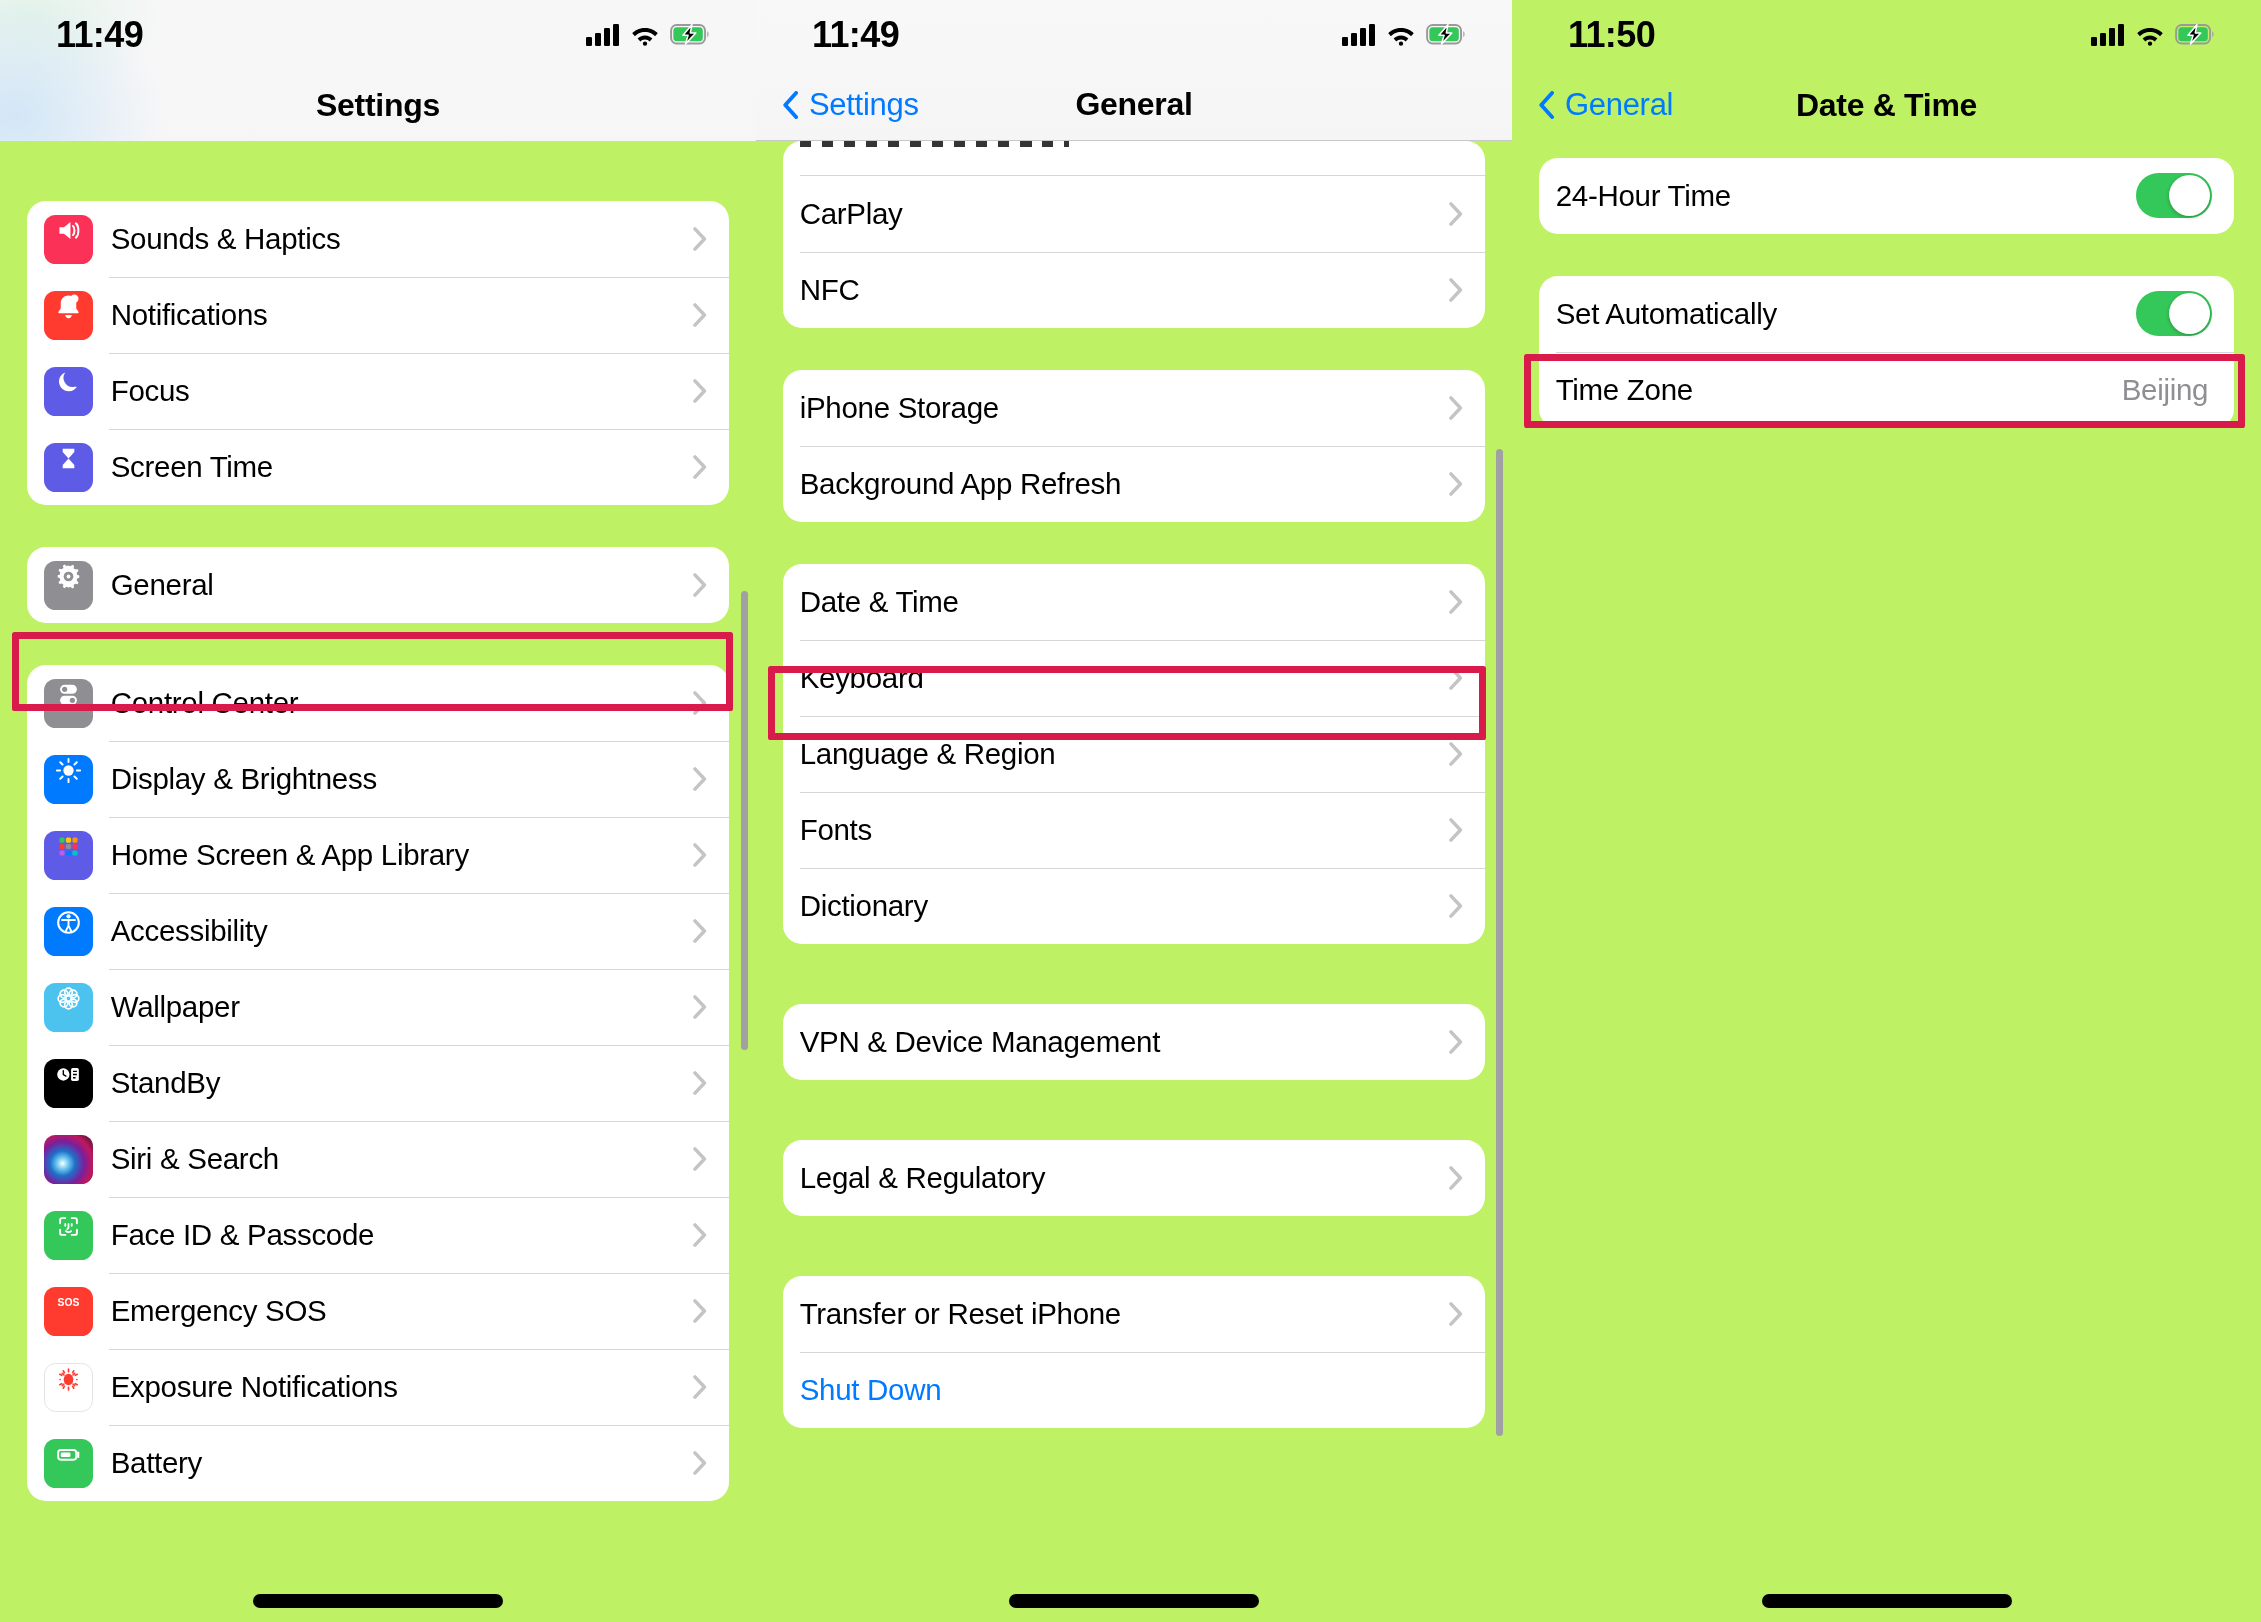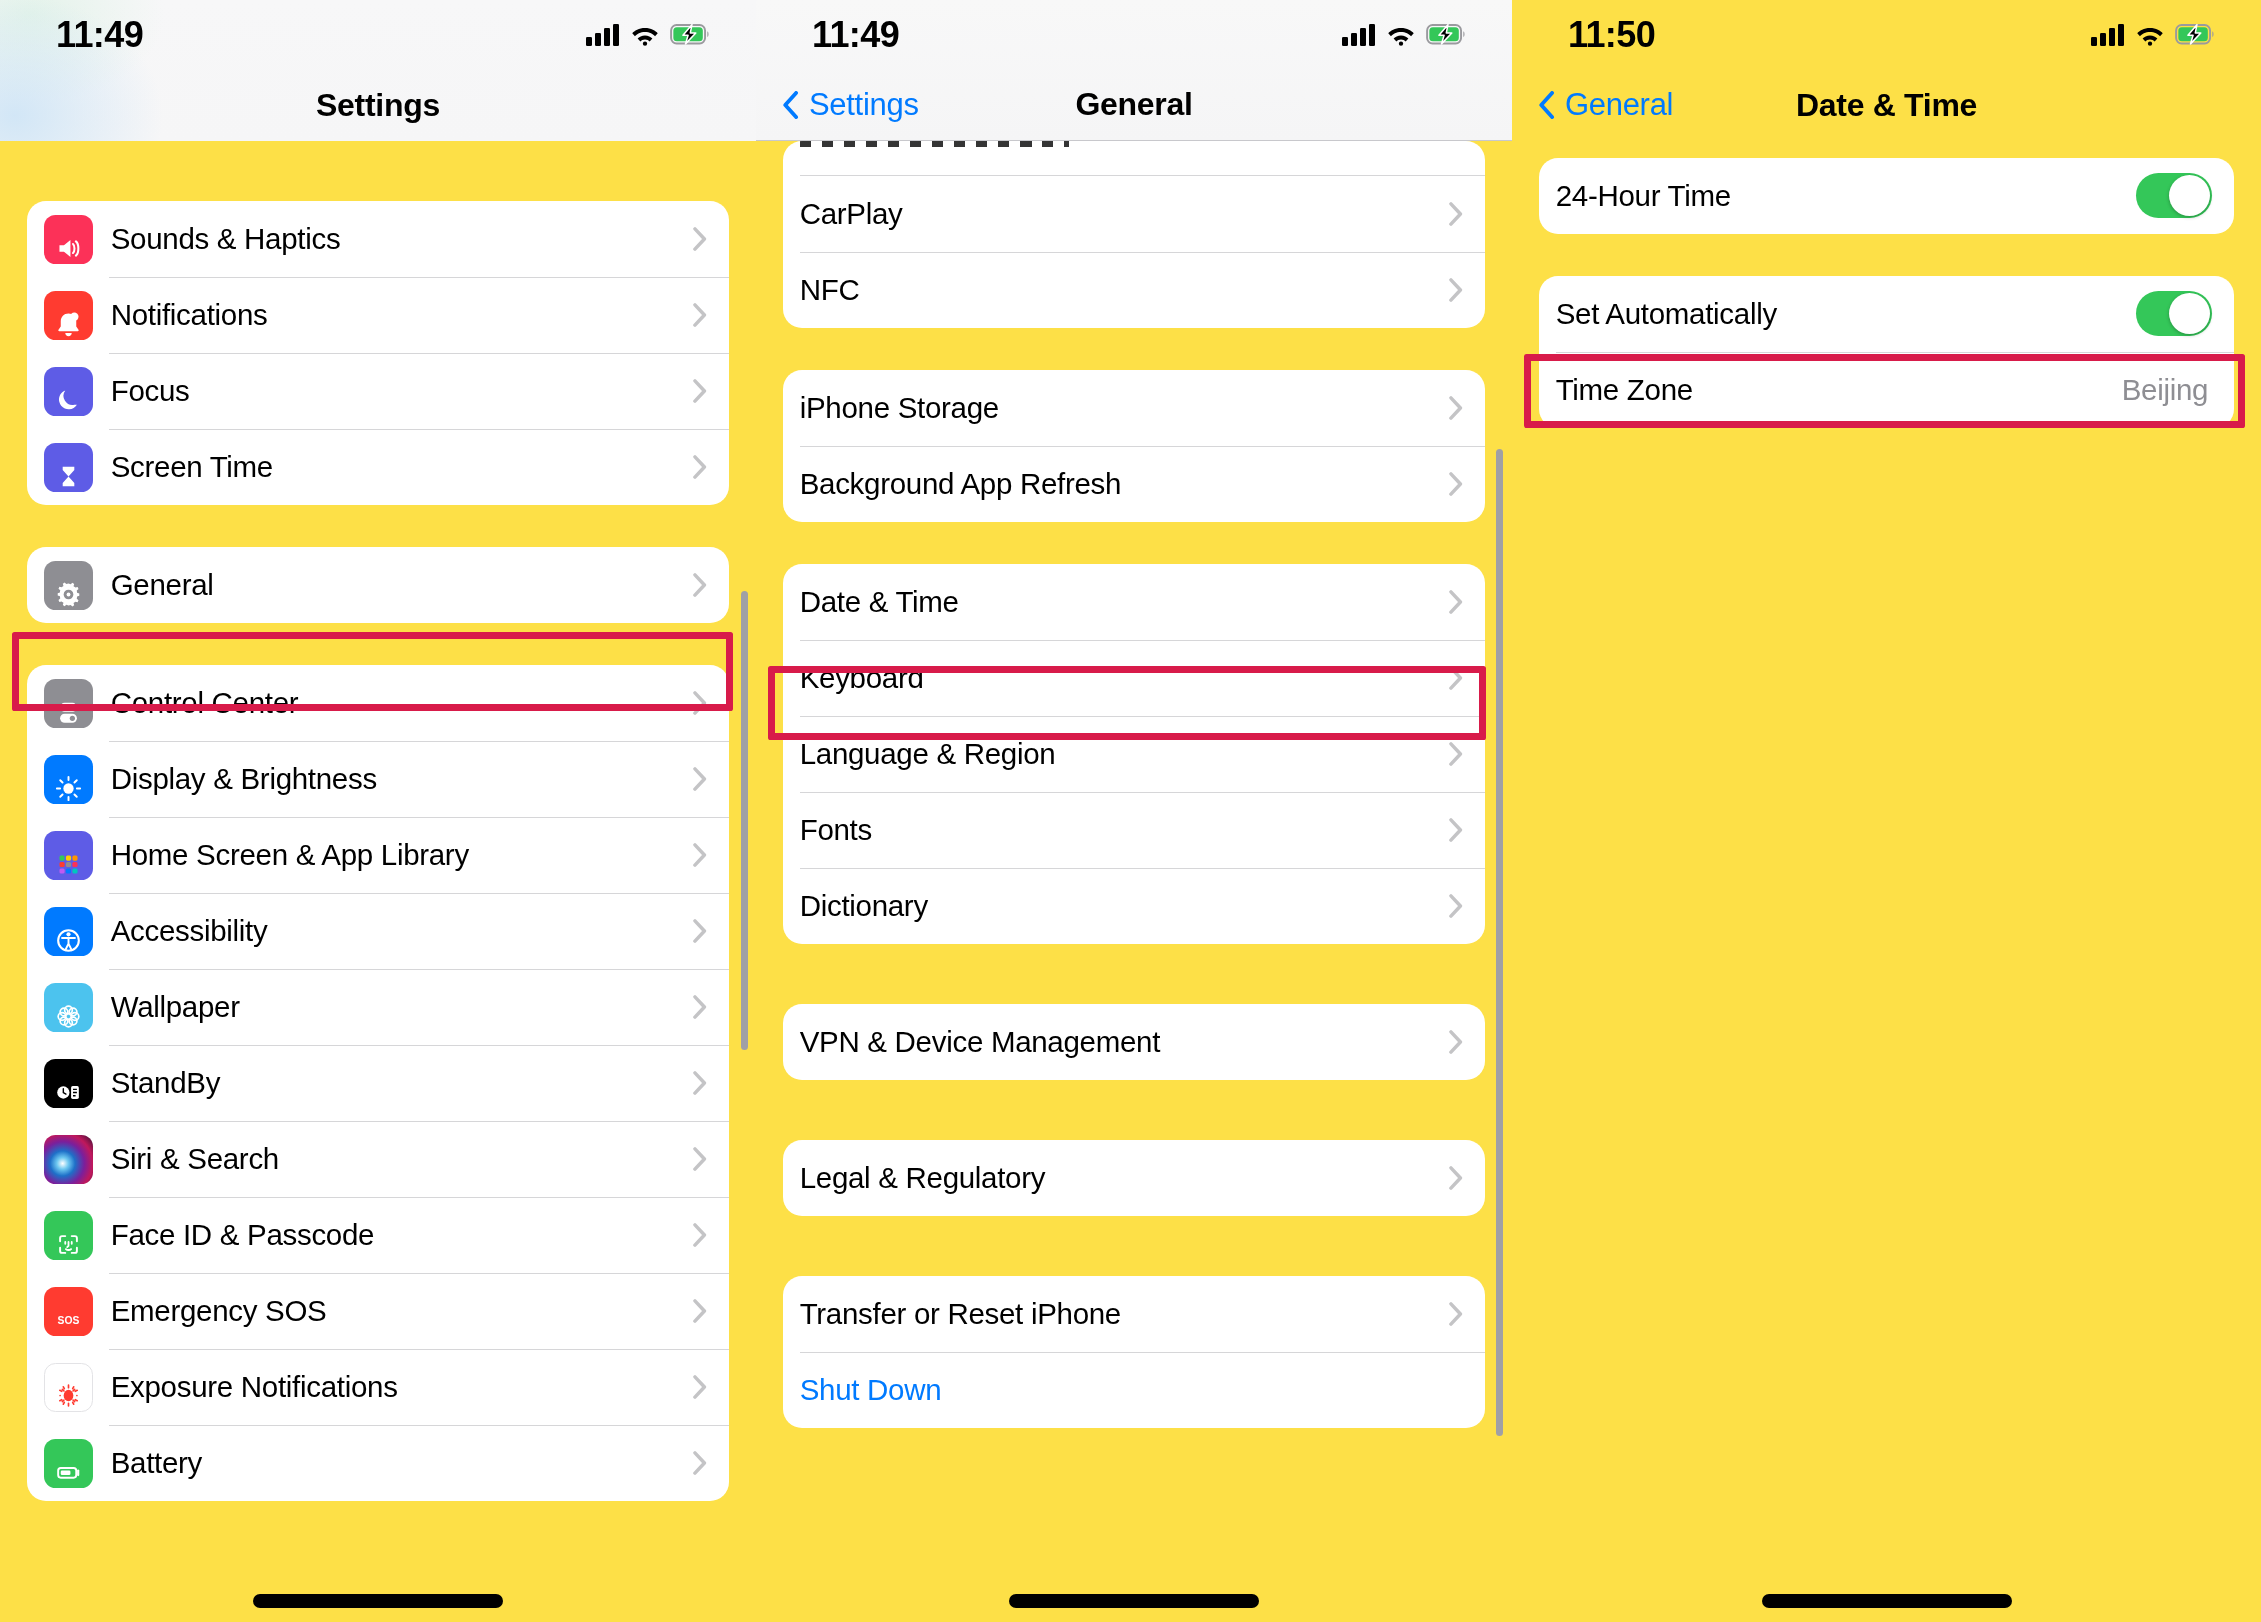--- a/index.html
+++ b/index.html
@@ -7,21 +7,21 @@
     width: 2261px; height: 1622px;
     background: #f2f2f7;
     font-family: "Liberation Sans", "DejaVu Sans", sans-serif;
     overflow: hidden;
   }
   .screens { display: flex; width: 2261px; height: 1622px; }
 
   .phone {
     position: relative;
     height: 1622px;
-    background: #fde047;
+    background: #bef264;
     overflow: hidden;
     flex: 0 0 auto;
   }
   .phone.p1 { width: 756px; }
   .phone.p2 { width: 756px; }
   .phone.p3 { width: 749px; }
 
   
   .statusbar {
     height: 69px;
@@ -105,21 +105,21 @@
   .row + .row::before {
     content: "";
     position: absolute; left: 82px; right: 0; top: 0;
     height: 1.3px; background: #d6d6d8;
   }
   .p2 .row + .row::before, .p3 .row + .row::before { left: 16.7px; }
 
   .app-icon {
     width: 49px; height: 49px; border-radius: 11.5px;
     flex: 0 0 auto; margin-right: 18px;
-    display:flex; align-items:flex-end; justify-content:center;
+    display:flex; align-items:flex-start; justify-content:center;
     position: relative; overflow: hidden;
   }
   .row-label {
     font-size: 29.5px; color: #000; letter-spacing: -0.3px;
     white-space: nowrap;
   }
   .row-label.link { color: #007aff; }
   .row-value {
     margin-left: auto; font-size: 29.5px; color: #8e8e93;
     letter-spacing: -0.3px; padding-right: 3.8px; text-align: right;

